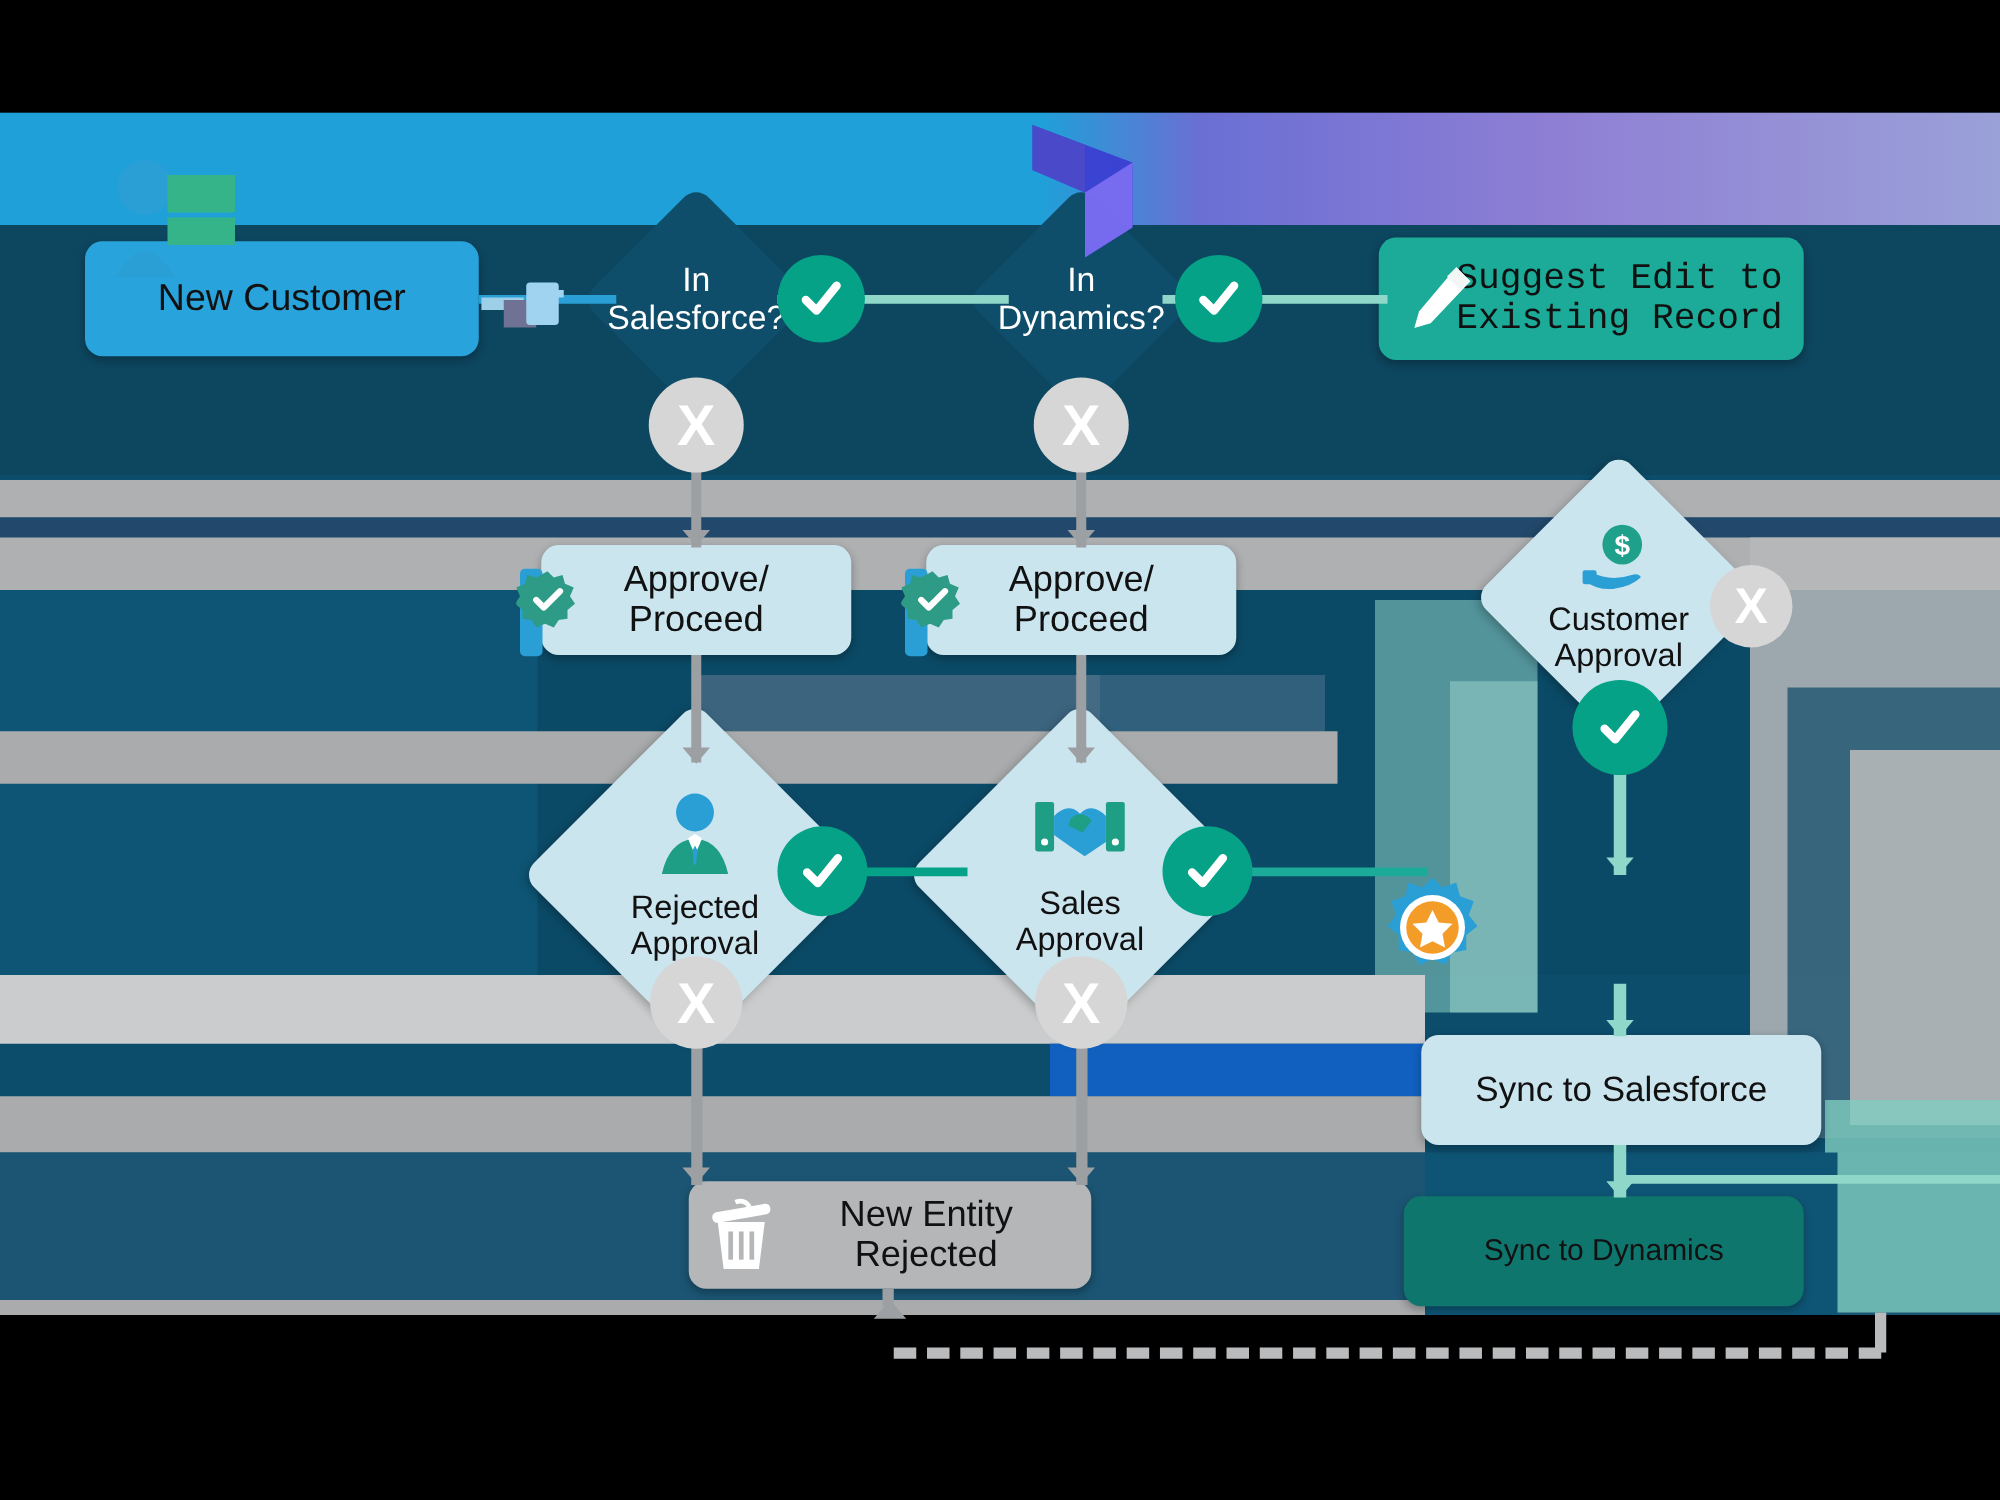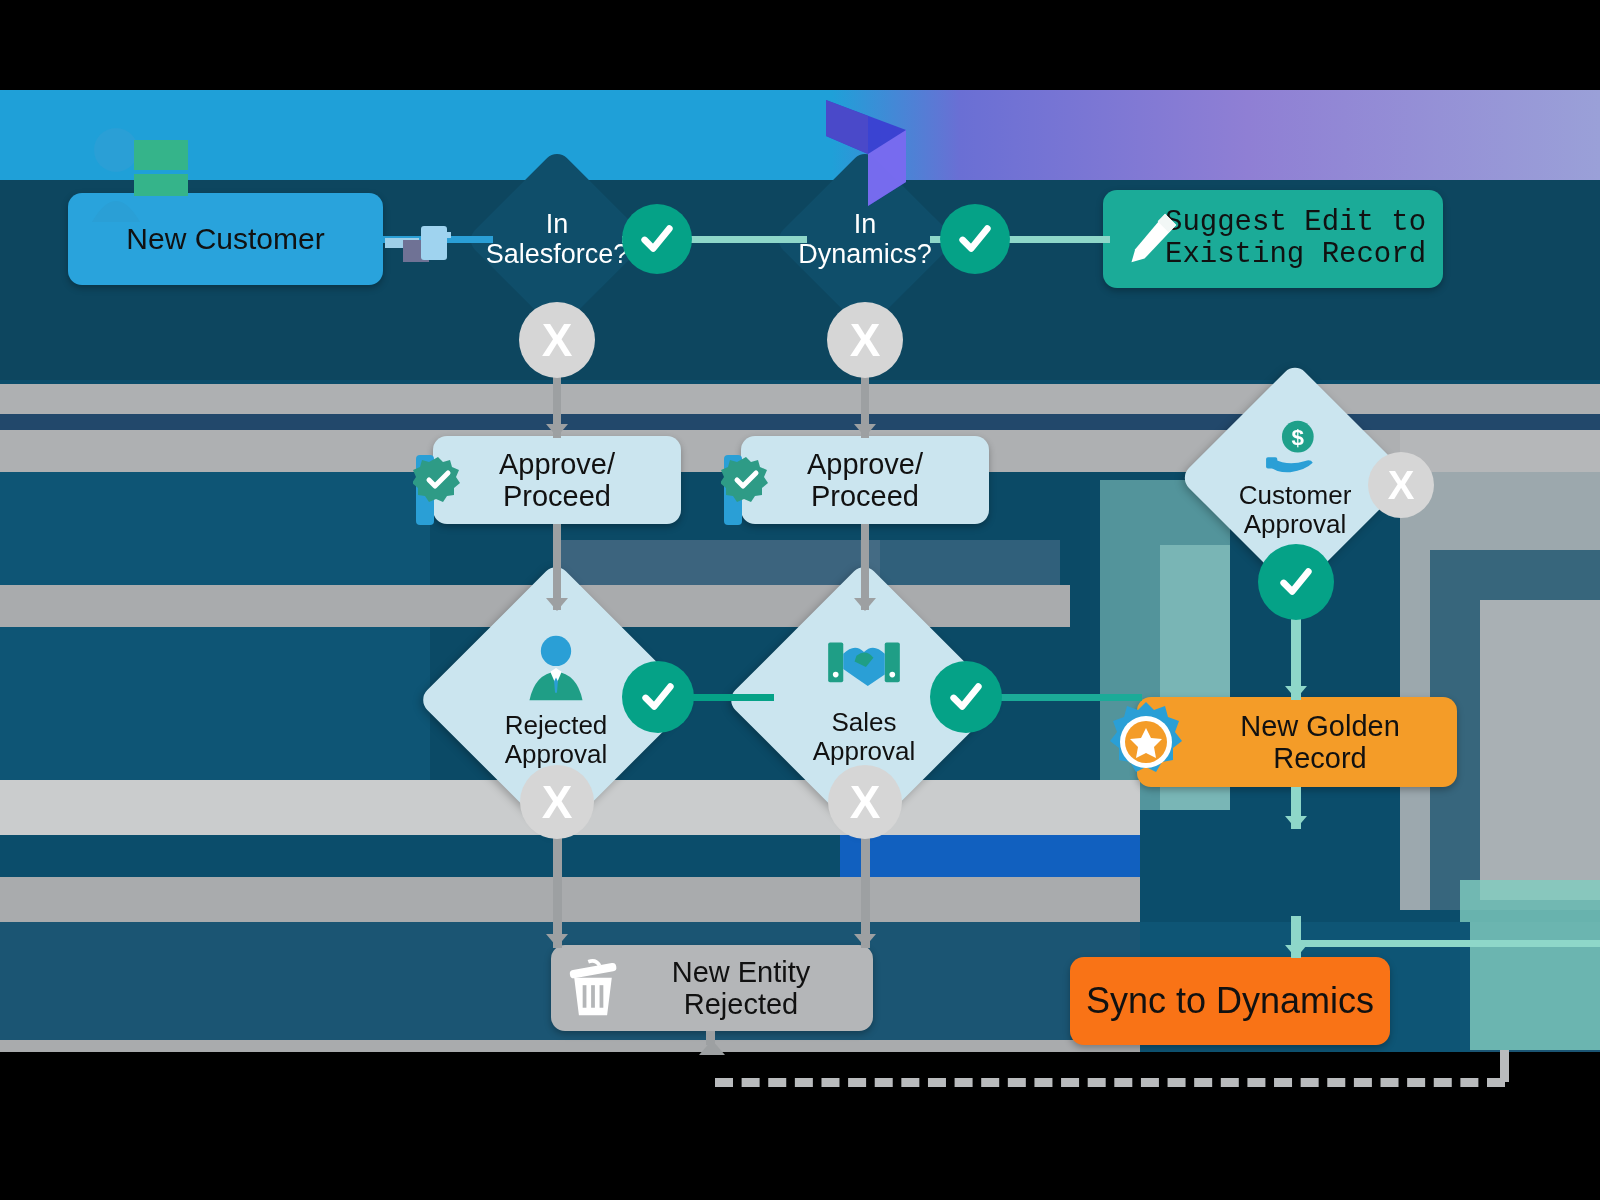--- a/index.html
+++ b/index.html
@@ -37,21 +37,21 @@
   .rbox{border-radius:14px;box-shadow:0 3px 7px rgba(0,0,0,.28);}
 
   .n-newcust{left:68px;top:193px;width:315px;height:92px;background:#29a3dc;font-size:30px;}
   .n-suggest{left:1103px;top:190px;width:340px;height:98px;background:#1bab98;font-size:29px;
              padding-left:62px;justify-content:flex-start;text-align:left;font-family:Liberation Mono, monospace;}
   .n-approve1{left:433px;top:436px;width:248px;height:88px;background:#cbe5ef;font-size:29px;}
   .n-approve2{left:741px;top:436px;width:248px;height:88px;background:#cbe5ef;font-size:29px;}
   .n-golden{left:1137px;top:697px;width:320px;height:90px;background:#f49c28;font-size:29px;
             padding-left:46px;}
   .n-sync-sf{left:1137px;top:828px;width:320px;height:88px;background:#cbe5ef;font-size:28px;}
-  .n-sync-dy{left:1070px;top:957px;width:320px;height:88px;background:#f97316;font-size:36px;}
+  .n-sync-dy{left:1123px;top:957px;width:320px;height:88px;background:#0f766e;font-size:24px;}
   .n-rejected{left:551px;top:945px;width:322px;height:86px;background:#b4b6b8;font-size:29px;
               padding-left:58px;}
 
   
   .diamond{position:absolute;display:flex;flex-direction:column;align-items:center;justify-content:flex-end;
            text-align:center;color:#111;}
   .dia-shape{position:absolute;left:0;top:0;width:100%;height:100%;
              background:#cbe5ef;transform:rotate(45deg);border-radius:14px;
              box-shadow:0 3px 8px rgba(0,0,0,.25);}
   .dia-dark .dia-shape{background:#0f4e6a;box-shadow:none;}
@@ -318,35 +318,32 @@
           <text x="36" y="29" font-family="Liberation Sans, sans-serif" font-size="24" font-weight="bold" fill="#fff" text-anchor="middle">$</text>
           <path d="M10 44 q16 8 34 2 q6 -2 8 2 q-8 8 -24 10 q-14 1 -22 -6z" fill="#2a9fd6"></path>
           <rect x="2" y="42" width="12" height="12" rx="2" fill="#2a9fd6"></rect>
         </svg>
       </div>
       <div class="dia-label">Customer</div>
       <div class="dia-label">Approval</div>
     </div>
   </div>
 
-  <div class="node rbox n-golden">
-    <div>
-      <div>New Golden</div>
-      <div>Record</div>
-    </div>
-  </div>
   <div class="inbox-icon ic-medal">
     <svg viewBox="0 0 84 84" width="84" height="84">
       <path d="M42 2 l8 8 11-4 3 11 11 4 -4 11 7 9 -9 7 0 12 -11 2 -6 10 -10 -5 -10 5 -6 -10 -11 -2 0 -12 -9 -7 7 -9 -4 -11 11 -4 3 -11 11 4z" fill="#2a9fd6"></path>
       <circle cx="42" cy="42" r="26" fill="#fff"></circle>
       <circle cx="42" cy="42" r="21" fill="#f49c28"></circle>
       <path d="M42 28 l5 10 11 1 -8 8 2 11 -10 -5 -10 5 2 -11 -8 -8 11 -1z" fill="#fff"></path>
     </svg>
   </div>
 
+  <div class="node rbox n-sync-sf">
+    <span>Sync to Salesforce</span>
+  </div>
   <div class="node rbox n-sync-dy">
     <span>Sync to Dynamics</span>
   </div>
 
   <div class="node rbox n-rejected">
     <div>
       <div>New Entity</div>
       <div>Rejected</div>
     </div>
   </div>

